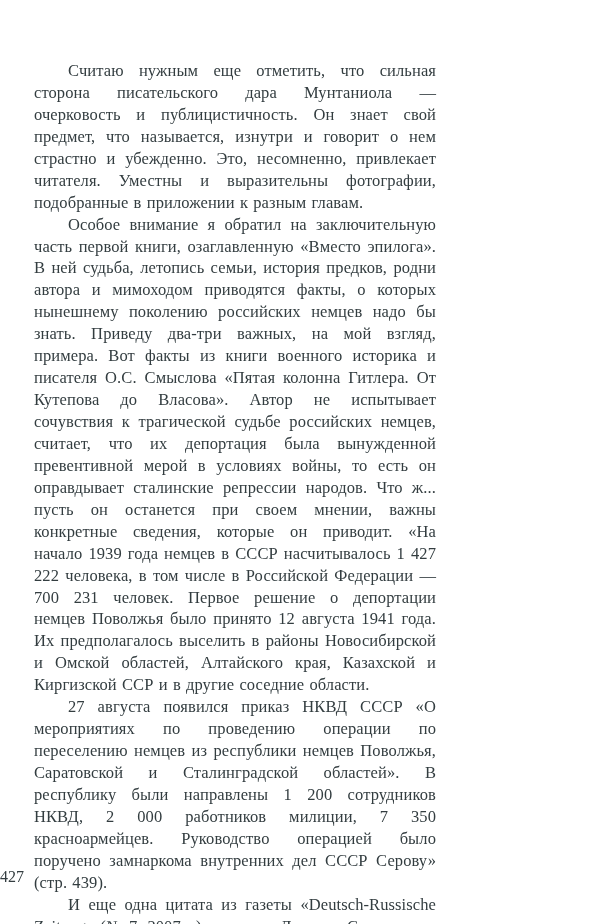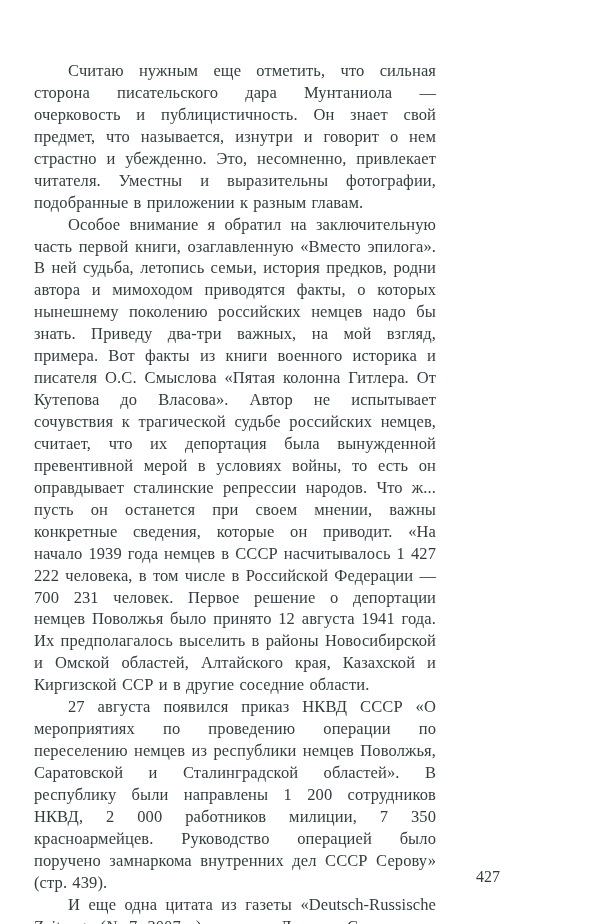--- a/index.html
+++ b/index.html
@@ -25,21 +25,21 @@
     text-align: justify;
     text-indent: 34px;
     letter-spacing: 0.1px;
     word-spacing: 1px;
   }
   .page-number {
     position: absolute;
     left: 0;
     bottom: 38px;
     width: 100%;
-    text-align: right;
+    text-align: left;
     font-size: 16px;
     color: #333d40;
   }
 </style>
 </head>
 <body>
 
 <div class="book-page">
   <div class="text-block">
     <p>Считаю нужным еще отметить, что сильная сторона писательского дара Мунтаниола — очерковость и публицистичность. Он знает свой предмет, что называется, изнутри и говорит о нем страстно и убежденно. Это, несомненно, привлекает читателя. Уместны и выразительны фотографии, подобранные в приложении к разным главам.</p>

